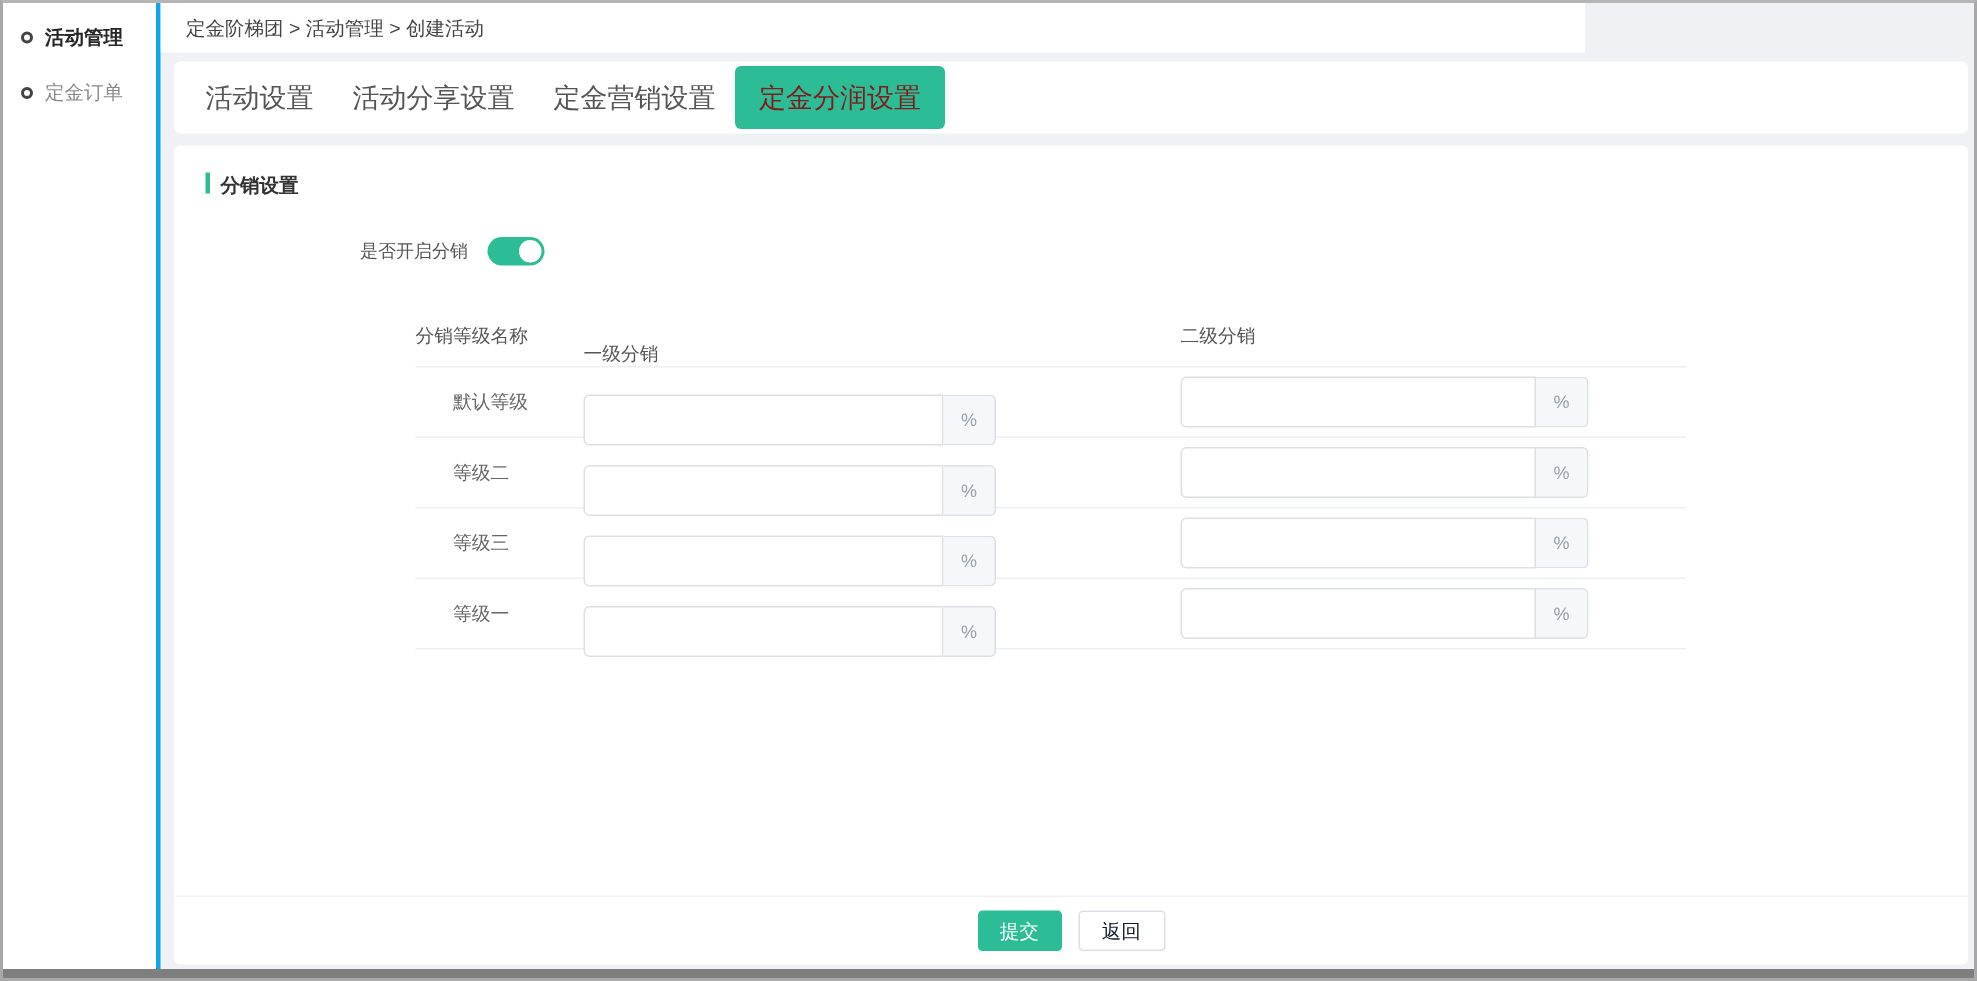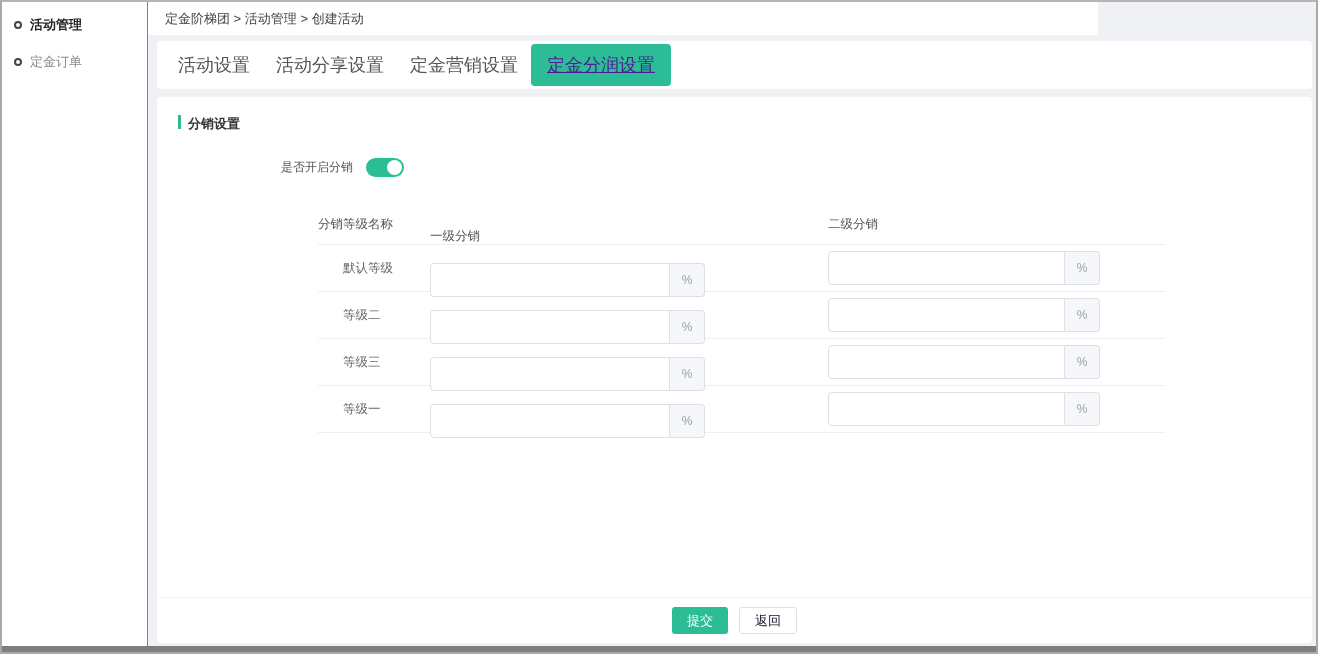--- a/index.html
+++ b/index.html
@@ -4,33 +4,33 @@
 <style>
   :root{
     --accent:#2dbd96;
     --page-bg:#eff1f4;
     --border:#dcdfe6;
     --sep:#eceff4;
   }
   *{margin:0;padding:0;box-sizing:border-box;}
   html,body{width:1318px;height:654px;overflow:hidden;}
   body{font-family:"Liberation Sans","DejaVu Sans",sans-serif;background:#fff;position:relative;}
-  .screen{position:absolute;inset:0;border:2px solid #a8a8a8;border-top:2px solid #b5b5b5;display:flex;background:#fff;gap:43px;}
+  .screen{position:absolute;inset:0;border:2px solid #a8a8a8;border-top:2px solid #b5b5b5;display:flex;background:#fff;}
   
   .sidebar{width:102px;background:#fff;padding-top:4px;flex-shrink:0;}
   .side-item{display:flex;align-items:center;gap:8px;height:37px;padding-left:12px;font-size:13px;color:#8a8a8a;cursor:pointer;}
   .side-item .circle{width:8px;height:8px;border:2px solid #444;border-radius:50%;flex-shrink:0;}
   .side-item.active{color:#262626;font-weight:bold;}
   
-  .main{flex:1;background:var(--page-bg);border-left:1px solid #0ea5e9;display:flex;flex-direction:column;overflow:hidden;}
+  .main{flex:1;background:var(--page-bg);border-left:3px solid #0ea5e9;display:flex;flex-direction:column;overflow:hidden;}
   .breadcrumb-bar{height:33px;line-height:33px;padding-left:17px;font-size:13px;color:#444;
     background:linear-gradient(90deg,#fff 0,#fff 950px,var(--page-bg) 950px);}
   .tabs-card{margin:6px 4px 0 9px;background:#fff;border-radius:4px;height:48px;display:flex;align-items:center;padding-left:8px;}
   .tab{font-size:18px;color:#555;padding:9px 13px;cursor:pointer;white-space:nowrap;}
-  .tab.active{background:var(--accent);color:#4c1d95;border-radius:4px;padding:9px 16px;text-decoration:underline;}
+  .tab.active{background:var(--accent);color:#7f1d1d;border-radius:4px;padding:9px 16px;}
   
   .content-card{margin:8px 4px 0 9px;background:#fff;border-radius:4px;height:546px;display:flex;flex-direction:column;}
   .section-head{display:flex;align-items:flex-start;gap:7px;margin:18px 0 0 21px;}
   .section-bar{width:3px;height:14px;background:var(--accent);}
   .section-title{font-size:13px;font-weight:bold;color:#333;}
   .toggle-row{display:flex;align-items:center;margin:25px 0 0 124px;gap:13px;}
   .toggle-label{font-size:12px;color:#555;}
   .switch{width:38px;height:19px;background:var(--accent);border-radius:10px;position:relative;cursor:pointer;display:inline-block;}
   .switch .knob{position:absolute;right:2px;top:2px;width:15px;height:15px;background:#fff;border-radius:50%;}
   

